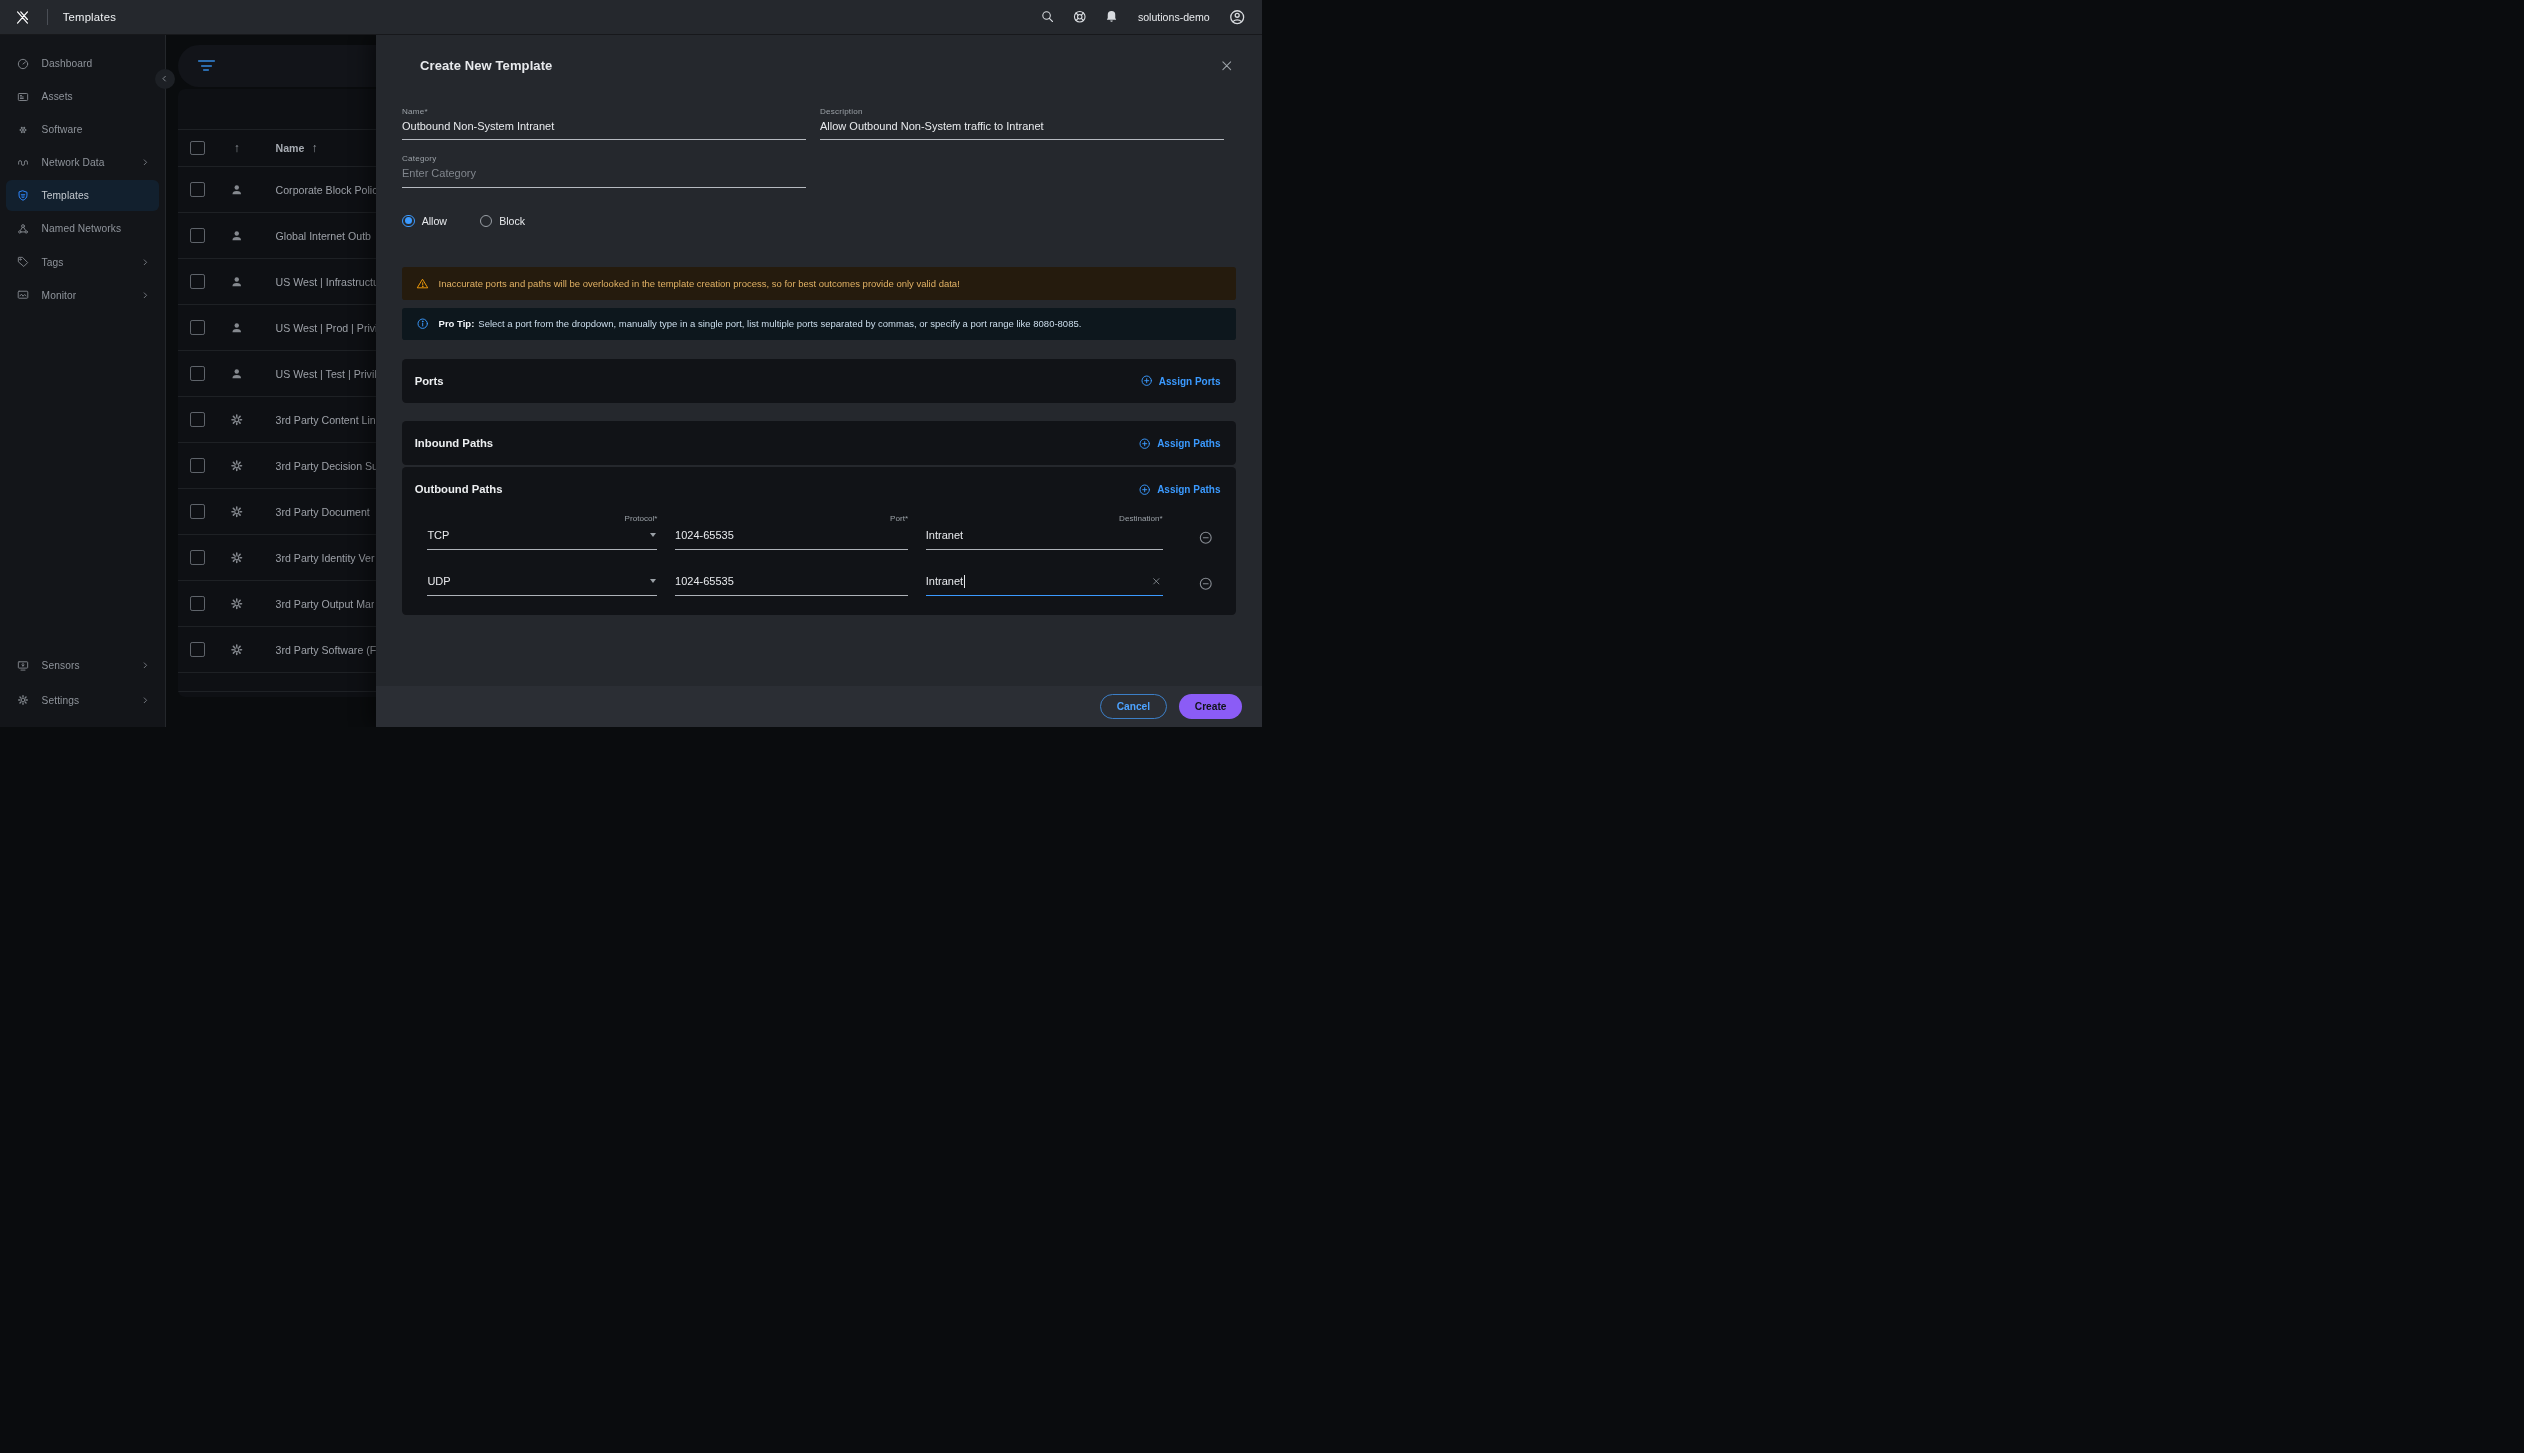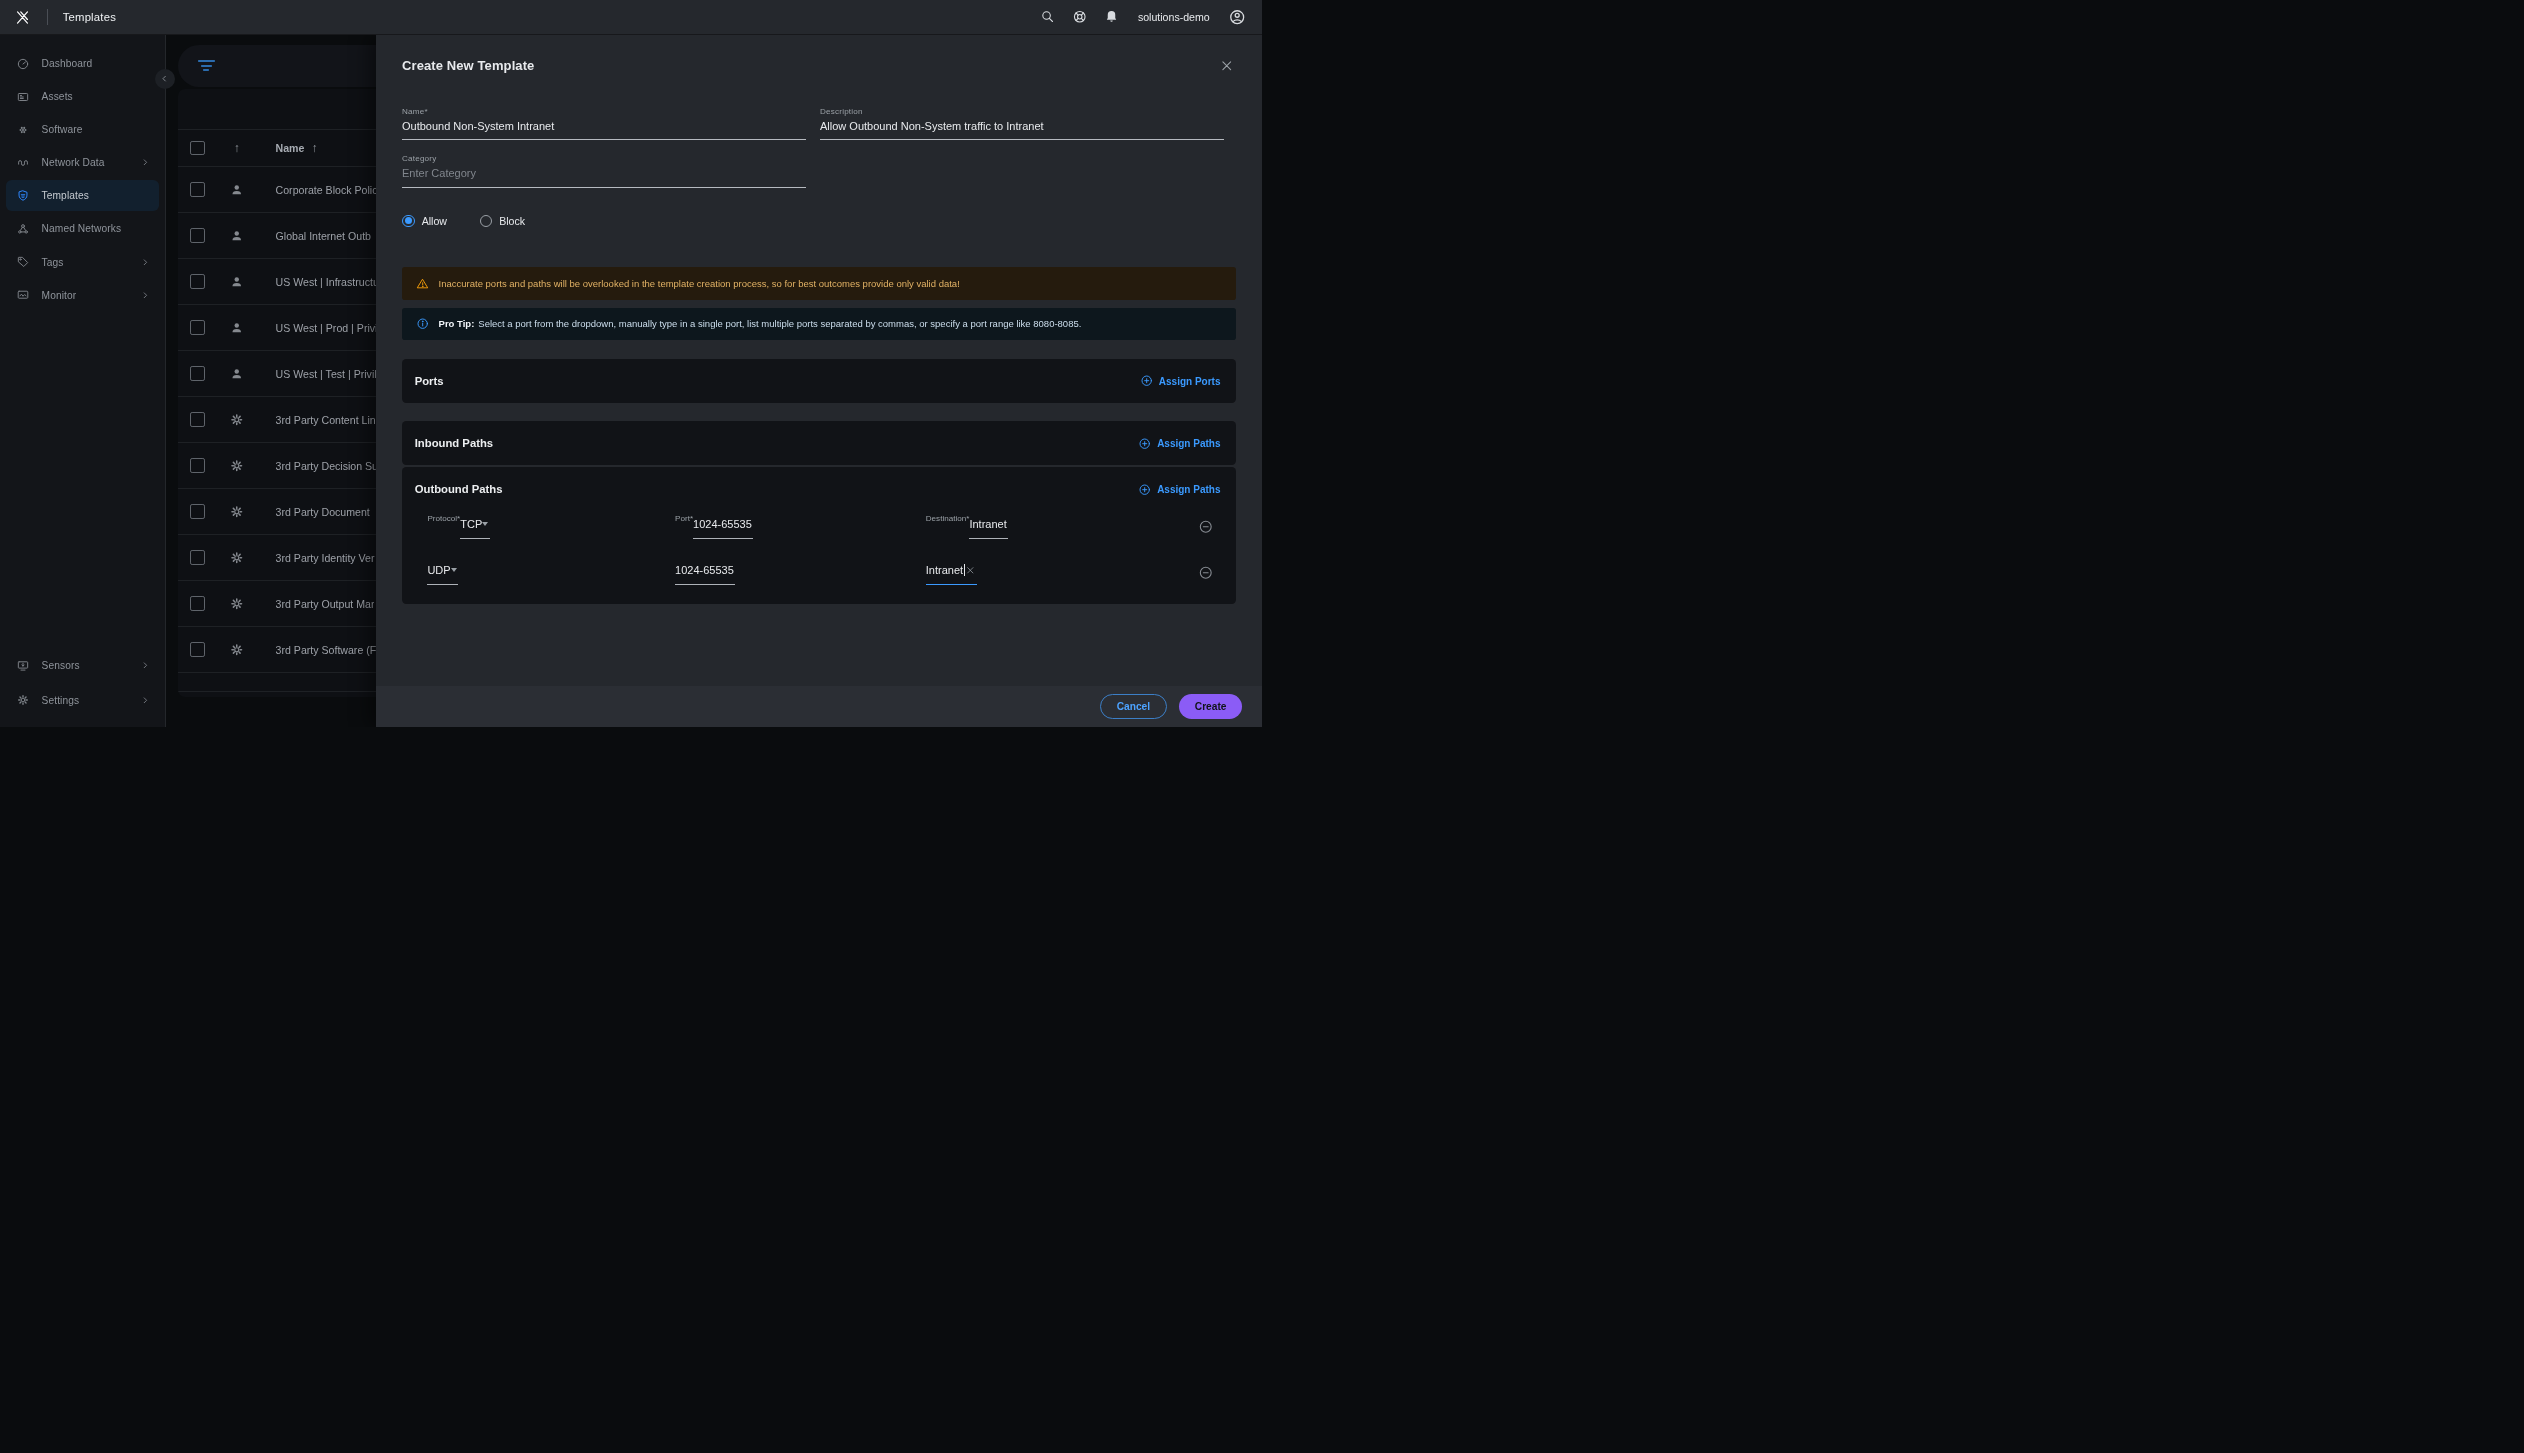--- a/index.html
+++ b/index.html
@@ -55,21 +55,21 @@
   .t-row-empty{height:18.4px;border-bottom:0.7px solid #1e2125;}
   .t-check{width:12.7px;height:12.7px;border:1.4px solid #5f646b;border-radius:2.1px;margin-left:12.7px;
     flex:0 0 auto;cursor:pointer;}
   .t-typecol{width:15.5px;margin-left:24px;display:flex;justify-content:center;color:#85898f;flex:0 0 auto;}
   .t-sort{font-size:12px;color:#8f949b;}
   .t-namecol{margin-left:31px;font-size:10.6px;color:#9da1a8;white-space:nowrap;overflow:hidden;}
   .t-header .t-namecol{color:#a6abb2;font-weight:700;display:flex;align-items:center;gap:7px;}
 
   
   .modal{position:absolute;left:376px;top:34px;right:0;bottom:0;background:#25282d;z-index:20;
-    box-shadow:-7px 0 18.4px rgba(0,0,0,.45);}
+    box-shadow:-7px 0 18.4px rgba(0,0,0,.45);padding-left:18px;}
   .modal-header{display:flex;align-items:center;padding:24px 28px 0 26px;}
   .modal-title{font-size:13px;font-weight:700;letter-spacing:0.1px;}
   .modal-close{margin-left:auto;color:#9aa0a6;cursor:pointer;}
   .modal-body{position:absolute;top:73px;left:26px;right:26px;bottom:41px;overflow:hidden;}
 
   .fields-grid{display:grid;grid-template-columns:404px 404px;column-gap:14px;}
   .field{display:flex;flex-direction:column;}
   .f-label{font-size:8.1px;color:#9aa0a6;letter-spacing:0.2px;}
   .f-value{font-size:11px;color:#e8eaed;padding:3.5px 0 7.8px 0;border-bottom:0.7px solid #b6bac0;}
   .f-value.placeholder{color:#81868d;}
@@ -94,21 +94,21 @@
   .section-card.first{margin-top:19px;}
   .section-card.stack{margin-top:2px;height:auto;flex-direction:column;align-items:stretch;padding:0 0 18.4px 0;text-align:right;}
   .sc-head{height:44px;display:flex;align-items:center;padding:0 15.5px 0 12.7px;flex:0 0 auto;}
   .sc-title{font-size:11.3px;font-weight:600;color:#eceef0;}
   .assign-btn{margin-left:auto;display:flex;align-items:center;gap:5.7px;color:#3b9aff;
     font-size:10px;font-weight:700;cursor:pointer;white-space:nowrap;}
 
   .path-rows{padding:2.8px 28px 0 25.4px;}
   .path-row{display:grid;grid-template-columns:230px 233px 237px 1fr 15.5px;column-gap:17.7px;align-items:end;}
   .path-row + .path-row{margin-top:21px;}
-  .pf{display:flex;flex-direction:row;}
+  .pf{display:flex;flex-direction:column;}
   .pf-label{font-size:8.1px;color:#9aa0a6;margin-bottom:2.1px;}
   .pf-value{display:flex;align-items:center;font-size:11px;color:#e8eaed;
     padding:3.5px 1.4px 8.5px 0;border-bottom:0.7px solid #aeb2b8;}
   .pf-value .caret-down{margin-left:auto;width:0;height:0;border-left:3.5px solid transparent;
     border-right:3.5px solid transparent;border-top:4.2px solid #9aa0a6;cursor:pointer;}
   .pf-value.focused{border-bottom:1.4px solid #3b9aff;padding-bottom:7.8px;}
   .text-cursor{width:1.1px;height:12.7px;background:#e3e6ea;margin-left:0.7px;}
   .clear-x{margin-left:auto;color:#9aa0a6;cursor:pointer;}
   .minus-btn{color:#878c93;margin-bottom:5px;cursor:pointer;}
 

